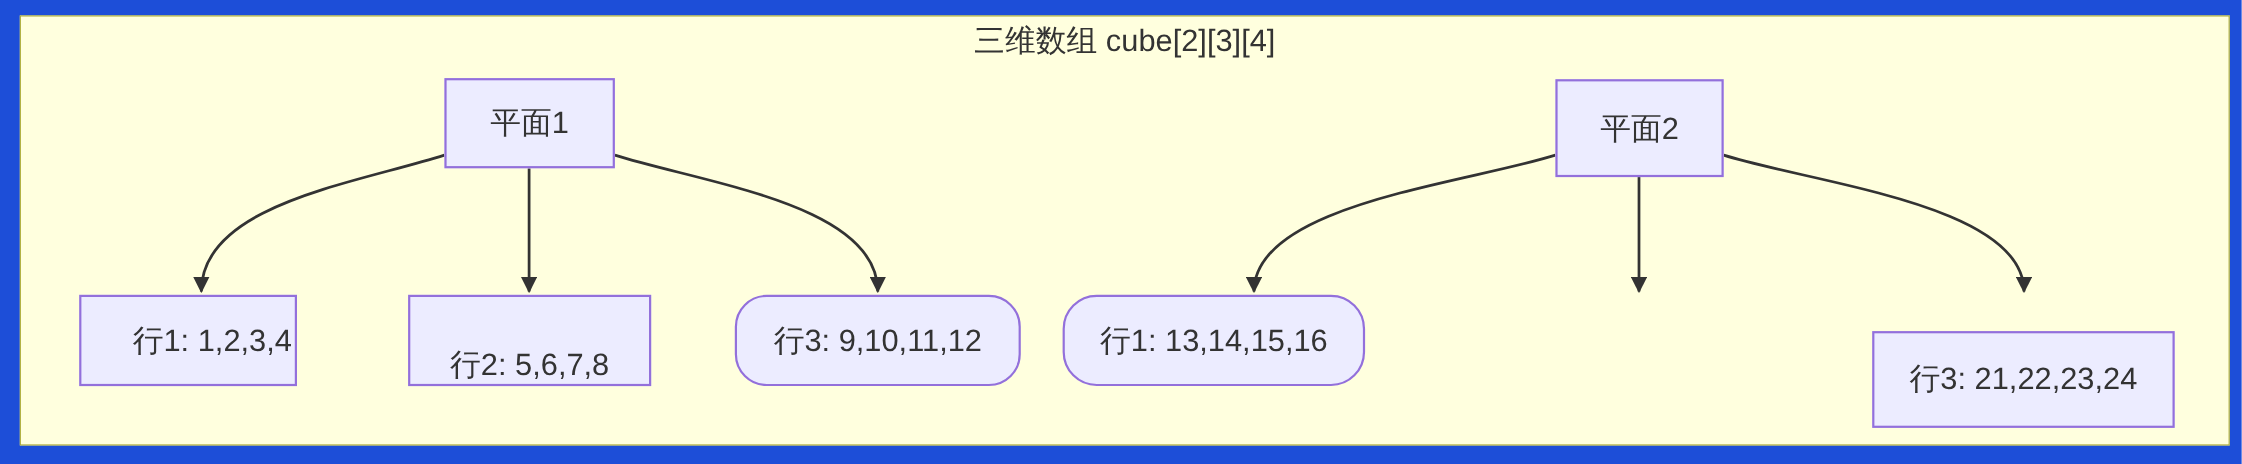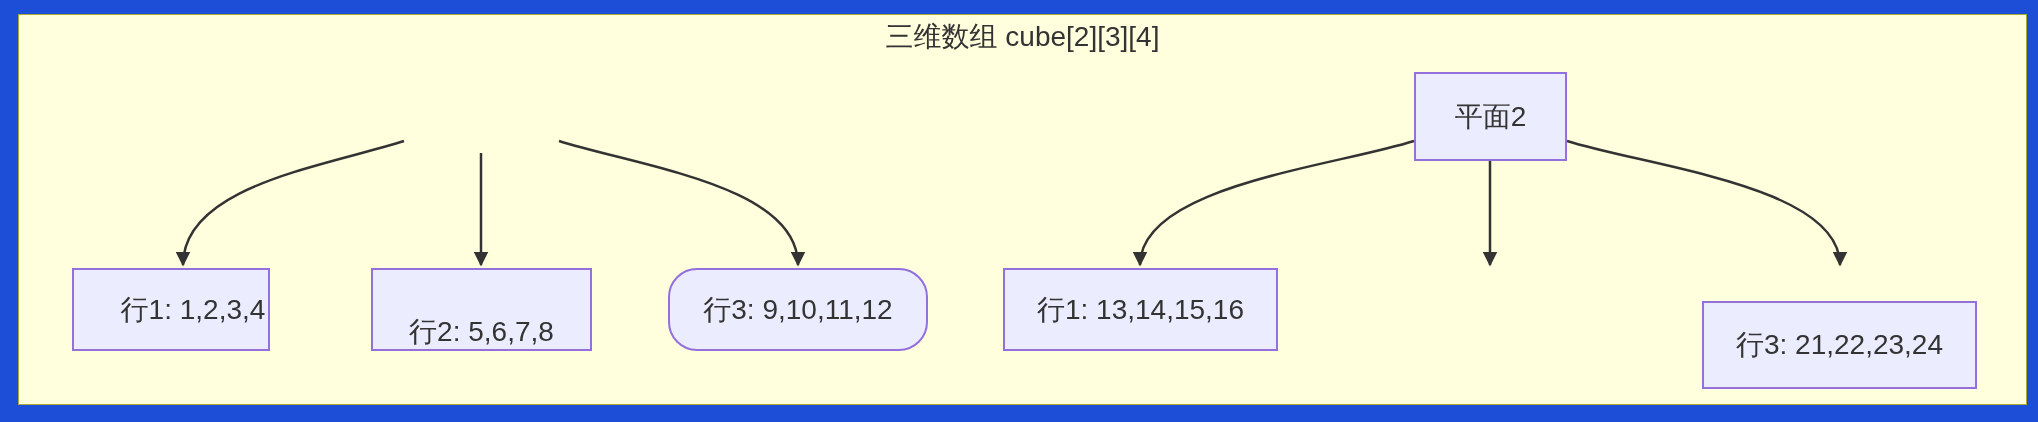--- a/index.html
+++ b/index.html
@@ -61,21 +61,21 @@
     line-height:1.2;
     color:var(--text-color);
     white-space:nowrap;
   }
   
   .n-plane1{left:404px;top:71px;width:155px;height:82px;}
   .n-plane2{left:1414px;top:72px;width:153px;height:89px;}
   .n-p1r1{left:72px;  top:268px;width:198px;height:83px;padding-left:44px;}
   .n-p1r2{left:371px; top:268px;width:221px;height:83px;align-items:flex-end;}
   .n-p1r3{left:668px; top:268px;width:260px;height:83px;border-radius:29px;}
-  .n-p2r1{left:1003px;top:268px;width:275px;height:83px;}
+  .n-p2r1{left:966px;top:268px;width:275px;height:83px;border-radius:31px;}
   .n-p2r2{left:1353px;top:268px;width:274px;height:83px;}
   .n-p2r3{left:1702px;top:268px;width:275px;height:88px;margin-top:33px;}
 </style>
 </head>
 <body>
 
 <div class="canvas">
 
   <div class="cluster">
     <div class="cluster-title">三维数组 cube[2][3][4]</div>
@@ -88,20 +88,23 @@
       </marker>
     </defs>
     <path class="edge" d="M404,141 C322,167 183,186 183,265" marker-end="url(#arrowhead)"></path>
     <path class="edge" d="M481,153 L481,265" marker-end="url(#arrowhead)"></path>
     <path class="edge" d="M559,141 C642,167 798,186 798,265" marker-end="url(#arrowhead)"></path>
     <path class="edge" d="M1414,141 C1331,167 1140,186 1140,265" marker-end="url(#arrowhead)"></path>
     <path class="edge" d="M1490,153 L1490,265" marker-end="url(#arrowhead)"></path>
     <path class="edge" d="M1567,141 C1650,167 1840,186 1840,265" marker-end="url(#arrowhead)"></path>
   </svg>
 
+  <div class="node n-plane1">
+    <span>平面1</span>
+  </div>
   <div class="node n-plane2">
     <span>平面2</span>
   </div>
 
   <div class="node n-p1r1">
     <span>行1: 1,2,3,4</span>
   </div>
   <div class="node n-p1r2">
     <span>行2: 5,6,7,8</span>
   </div>

